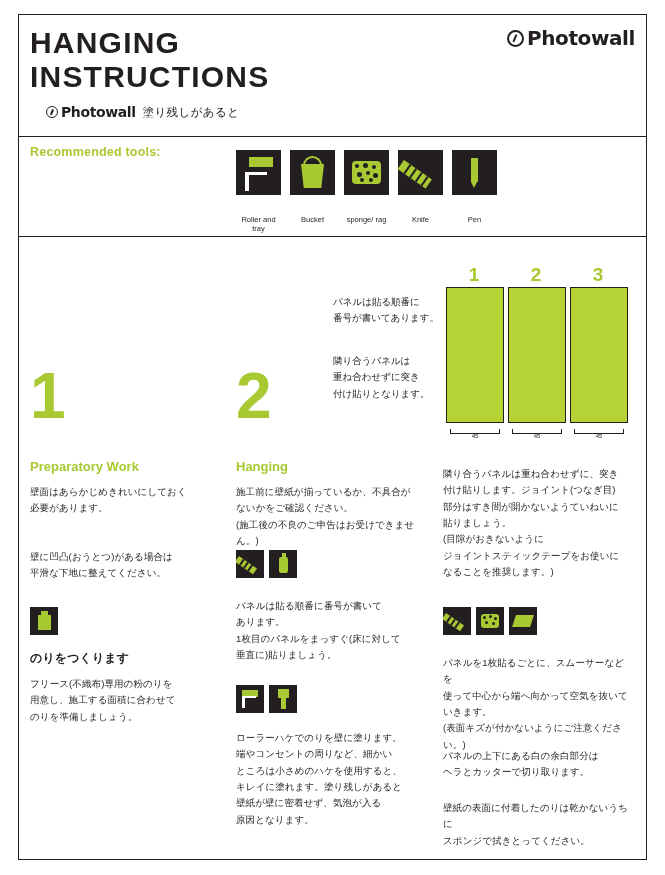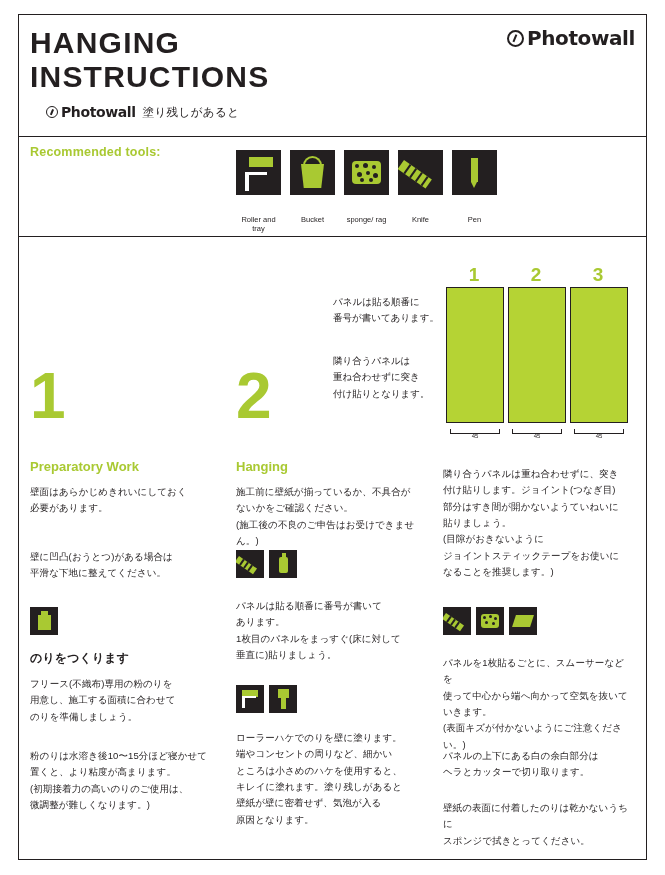--- a/index.html
+++ b/index.html
@@ -385,24 +385,20 @@
     <div class="mini">
       <span class="m-glue-cap"></span>
         <span class="m-glue-body"></span>
     </div>
   </div>
 
   <div class="body-text col1 bold-line" style="top:648px;">のりをつくります</div>
   <div class="body-text col1" style="top:676px; white-space:pre-line;">フリース(不織布)専用の粉のりを
 用意し、施工する面積に合わせて
 のりを準備しましょう。</div>
-  <div class="body-text col1" style="top:748px; white-space:pre-line;">粉のりは水溶き後10〜15分ほど寝かせて
-置くと、より粘度が高まります。
-(初期接着力の高いのりのご使用は、
-微調整が難しくなります。)</div>
 
   <div class="step-num n2">2</div>
   <div class="sec-head s2">Hanging</div>
 
   <div class="body-text col2" style="top:484px; white-space:pre-line;">施工前に壁紙が揃っているか、不具合が
 ないかをご確認ください。
 (施工後の不良のご申告はお受けできません。)</div>
 
   <div class="icon-group" style="left:236px; top:550px;">
     <div class="mini">

